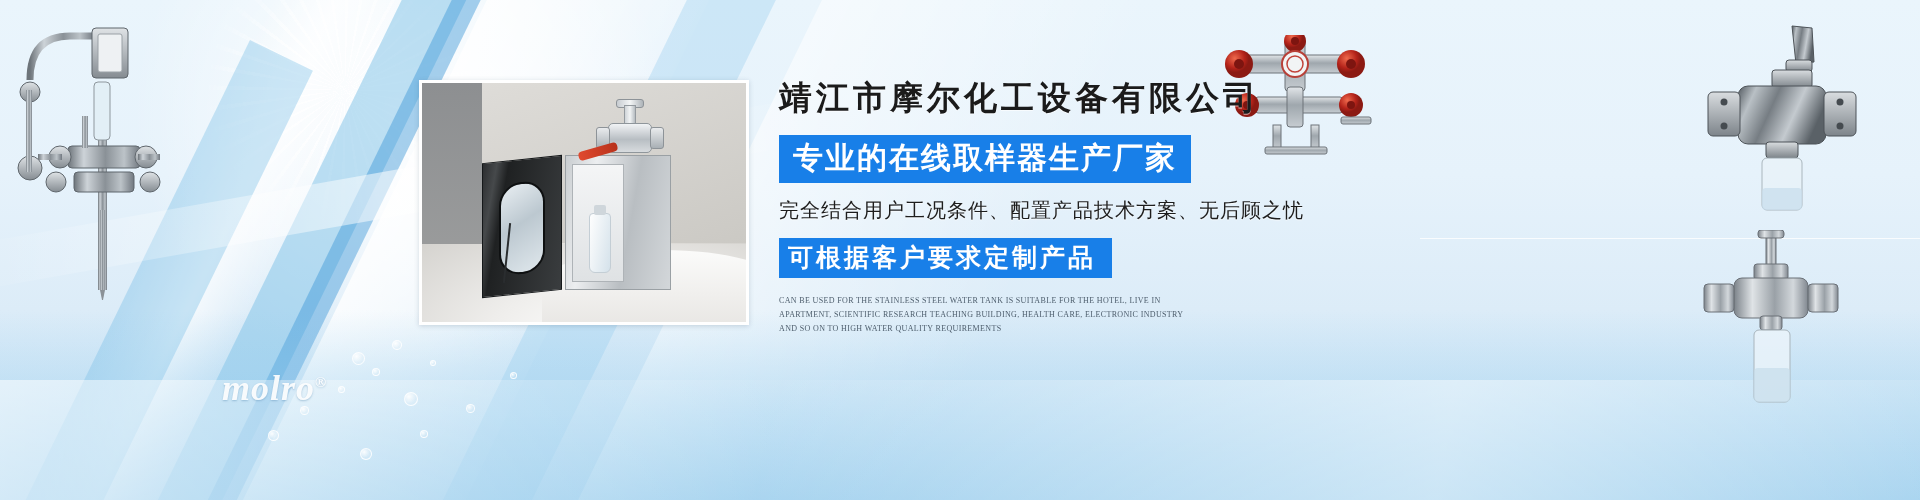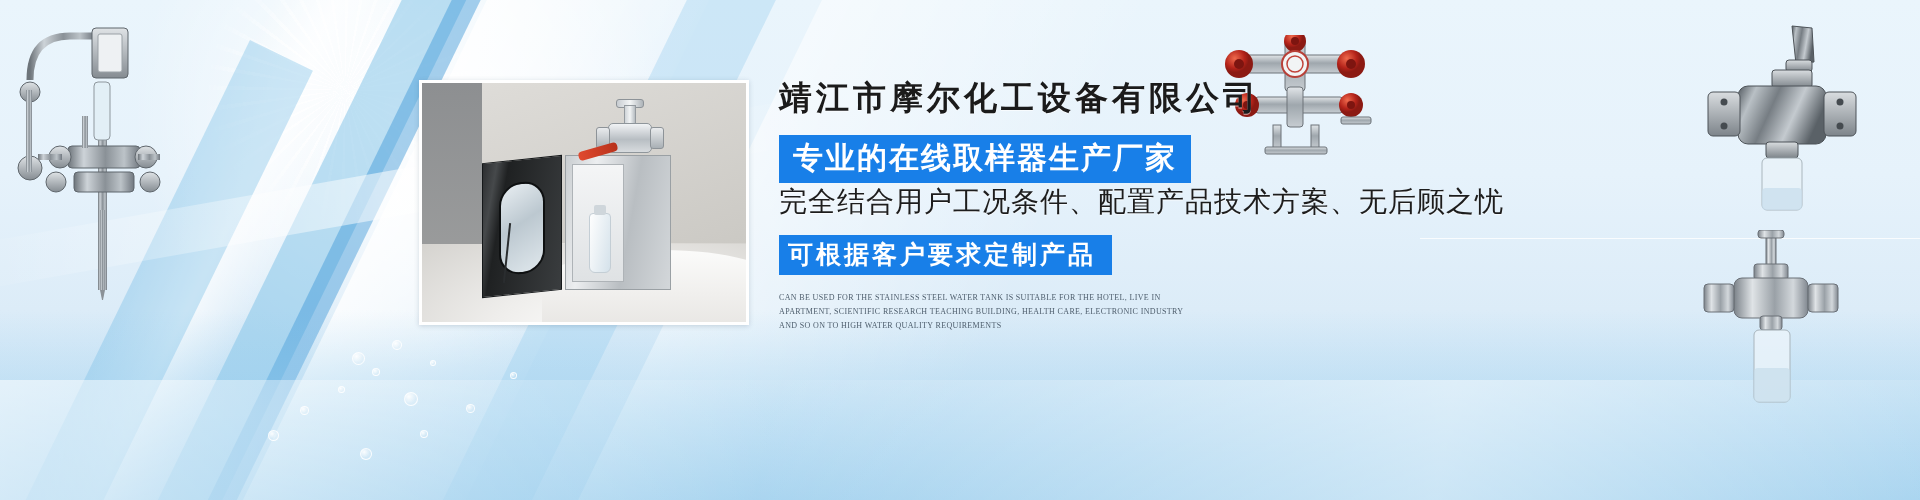--- a/index.html
+++ b/index.html
@@ -146,21 +146,22 @@
     color:#ffffff;
     font-size:30px;
     font-weight:700;
     letter-spacing:2px;
     padding:7px 14px 9px 14px;
     line-height:1.05;
     white-space:nowrap;
   }
 
   .subline{
-    font-size:28px;
+    margin-top:14px;
+    font-size:20px;
     color:#1d1d1d;
     letter-spacing:1px;
     white-space:nowrap;
     text-shadow:0 1px 1px rgba(255,255,255,.75);
   }
 
   .tagline2{
     display:inline-block;
     margin-top:14px;
     background:#187fe8;
@@ -415,14 +416,15 @@
 
     <div><span class="tagline">专业的在线取样器生产厂家</span></div>
 
     <div class="subline">完全结合用户工况条件、配置产品技术方案、无后顾之忧</div>
 
     <div><span class="tagline2">可根据客户要求定制产品</span></div>
 
     <div class="english">CAN BE USED FOR THE STAINLESS STEEL WATER TANK IS SUITABLE FOR THE HOTEL, LIVE IN APARTMENT, SCIENTIFIC RESEARCH TEACHING BUILDING, HEALTH CARE, ELECTRONIC INDUSTRY AND SO ON TO HIGH WATER QUALITY REQUIREMENTS</div>
   </div>
 
+  <div class="watermark"><span>molro</span><sup>®</sup></div>
 
 </div>
 
 </body></html>

